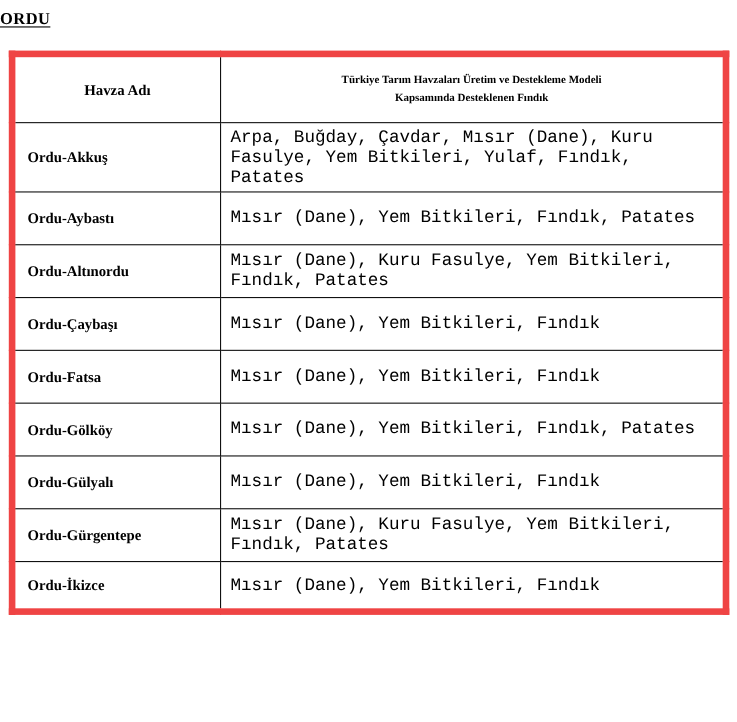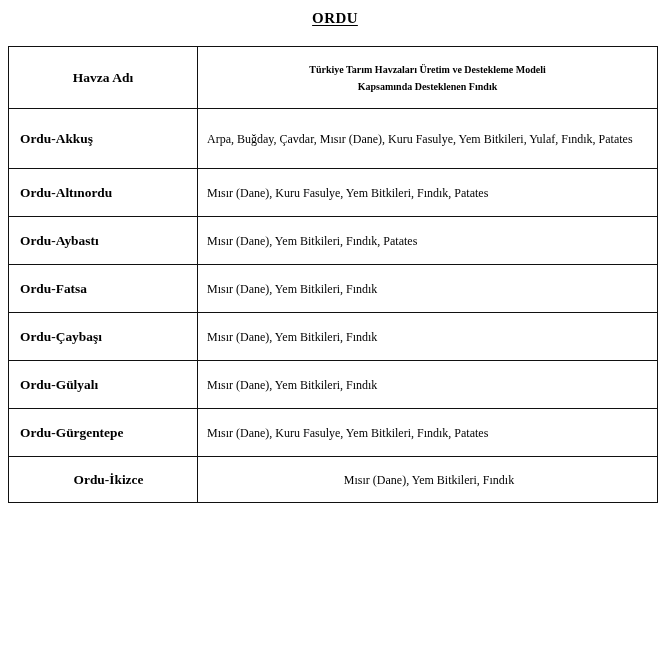--- a/index.html
+++ b/index.html
@@ -22,40 +22,40 @@
     height: 656px;
     box-sizing: border-box;
   }
 
   
   .doc-title {
     position: absolute;
     top: 8px;
     left: 0;
     width: 670px;
-    text-align: center;
+    text-align: left;
     font-size: 15px;
     font-weight: bold;
     letter-spacing: 0.4px;
     line-height: 20px;
   }
   .doc-title span {
     text-decoration: underline;
     text-underline-offset: 2px;
   }
 
   
   .havza-table {
     position: absolute;
     left: 8px;
     top: 46px;
     width: 649px;
     border-collapse: collapse;
     table-layout: fixed;
-    border: 1px solid #ef4444;
+    border: 6px solid #ef4444;
   }
   .havza-table col.c-name { width: 189px; }
   .havza-table col.c-products { width: 460px; }
 
   .havza-table th,
   .havza-table td {
     border: 1px solid #111;
     vertical-align: middle;
     background: #ffffff;
   }
@@ -81,26 +81,27 @@
   }
   .cell-name {
     padding: 4px 0 4px 11px;
     font-size: 13.4px;
     font-weight: bold;
     line-height: 17px;
     white-space: nowrap;
   }
   .cell-products {
     padding: 4px 6px 4px 9px;
-    font-size: 12px;
+    font-size: 16px;
     font-weight: normal;
     line-height: 18px;
+    font-family: Liberation Mono, monospace;
   }
   tbody tr.row-tall td { height: 60px; }
-  tbody tr.row-last td { height: 46px; text-align: center; }
+  tbody tr.row-last td { height: 46px; }
 </style>
 </head>
 <body>
 
 <div class="page">
 
   <div class="doc-title">
     <span>ORDU</span>
   </div>
 
@@ -117,34 +118,38 @@
           <div>Kapsamında Desteklenen Fındık</div>
         </th>
       </tr>
     </thead>
     <tbody>
         <tr class="row-tall">
           <td class="cell-name">Ordu-Akkuş</td>
           <td class="cell-products">Arpa, Buğday, Çavdar, Mısır (Dane), Kuru Fasulye, Yem Bitkileri, Yulaf, Fındık, Patates</td>
         </tr>
         <tr>
+          <td class="cell-name">Ordu-Aybastı</td>
+          <td class="cell-products">Mısır (Dane), Yem Bitkileri, Fındık, Patates</td>
+        </tr>
+        <tr>
           <td class="cell-name">Ordu-Altınordu</td>
           <td class="cell-products">Mısır (Dane), Kuru Fasulye, Yem Bitkileri, Fındık, Patates</td>
         </tr>
         <tr>
-          <td class="cell-name">Ordu-Aybastı</td>
-          <td class="cell-products">Mısır (Dane), Yem Bitkileri, Fındık, Patates</td>
+          <td class="cell-name">Ordu-Çaybaşı</td>
+          <td class="cell-products">Mısır (Dane), Yem Bitkileri, Fındık</td>
         </tr>
         <tr>
           <td class="cell-name">Ordu-Fatsa</td>
           <td class="cell-products">Mısır (Dane), Yem Bitkileri, Fındık</td>
         </tr>
         <tr>
-          <td class="cell-name">Ordu-Çaybaşı</td>
-          <td class="cell-products">Mısır (Dane), Yem Bitkileri, Fındık</td>
+          <td class="cell-name">Ordu-Gölköy</td>
+          <td class="cell-products">Mısır (Dane), Yem Bitkileri, Fındık, Patates</td>
         </tr>
         <tr>
           <td class="cell-name">Ordu-Gülyalı</td>
           <td class="cell-products">Mısır (Dane), Yem Bitkileri, Fındık</td>
         </tr>
         <tr>
           <td class="cell-name">Ordu-Gürgentepe</td>
           <td class="cell-products">Mısır (Dane), Kuru Fasulye, Yem Bitkileri, Fındık, Patates</td>
         </tr>
         <tr class="row-last">

